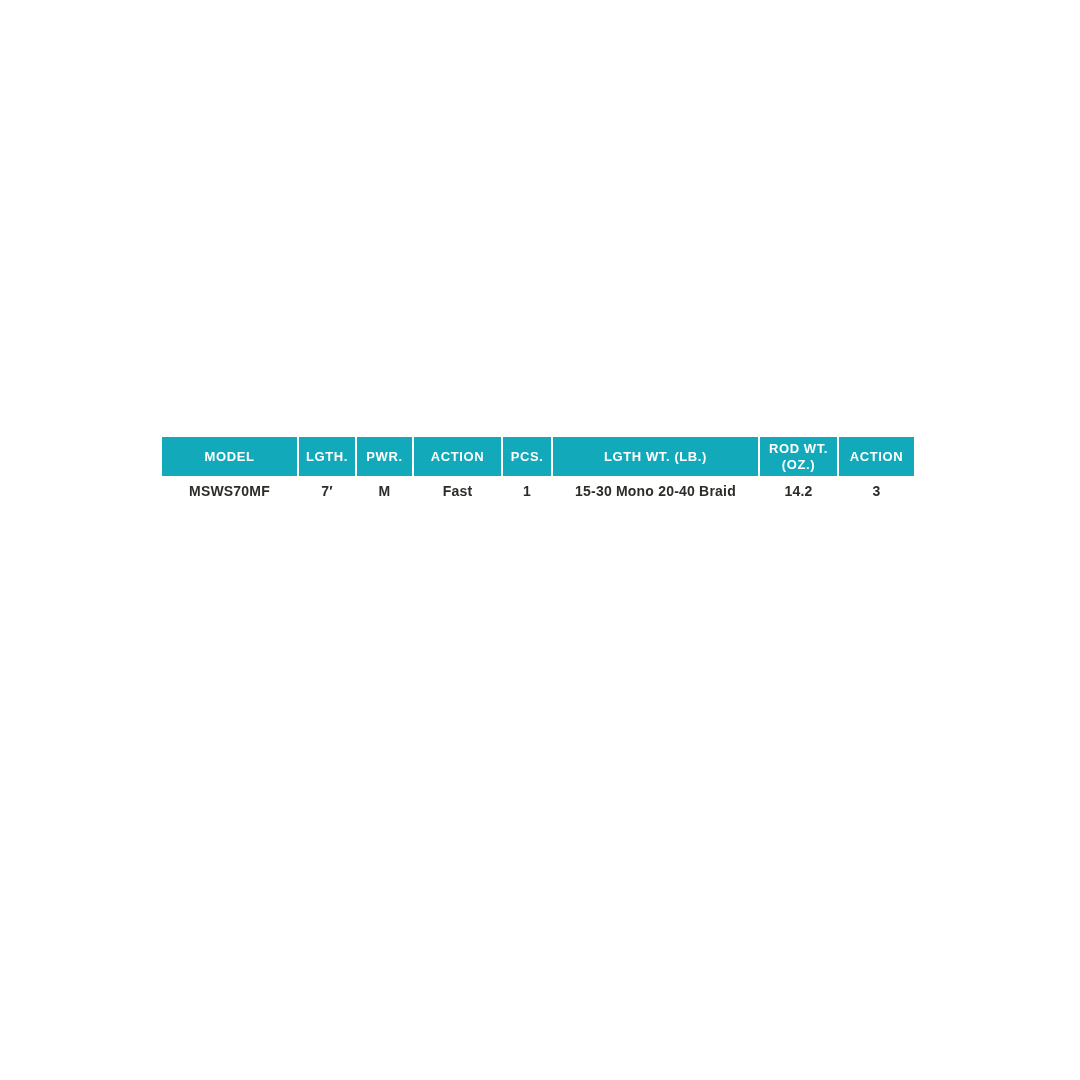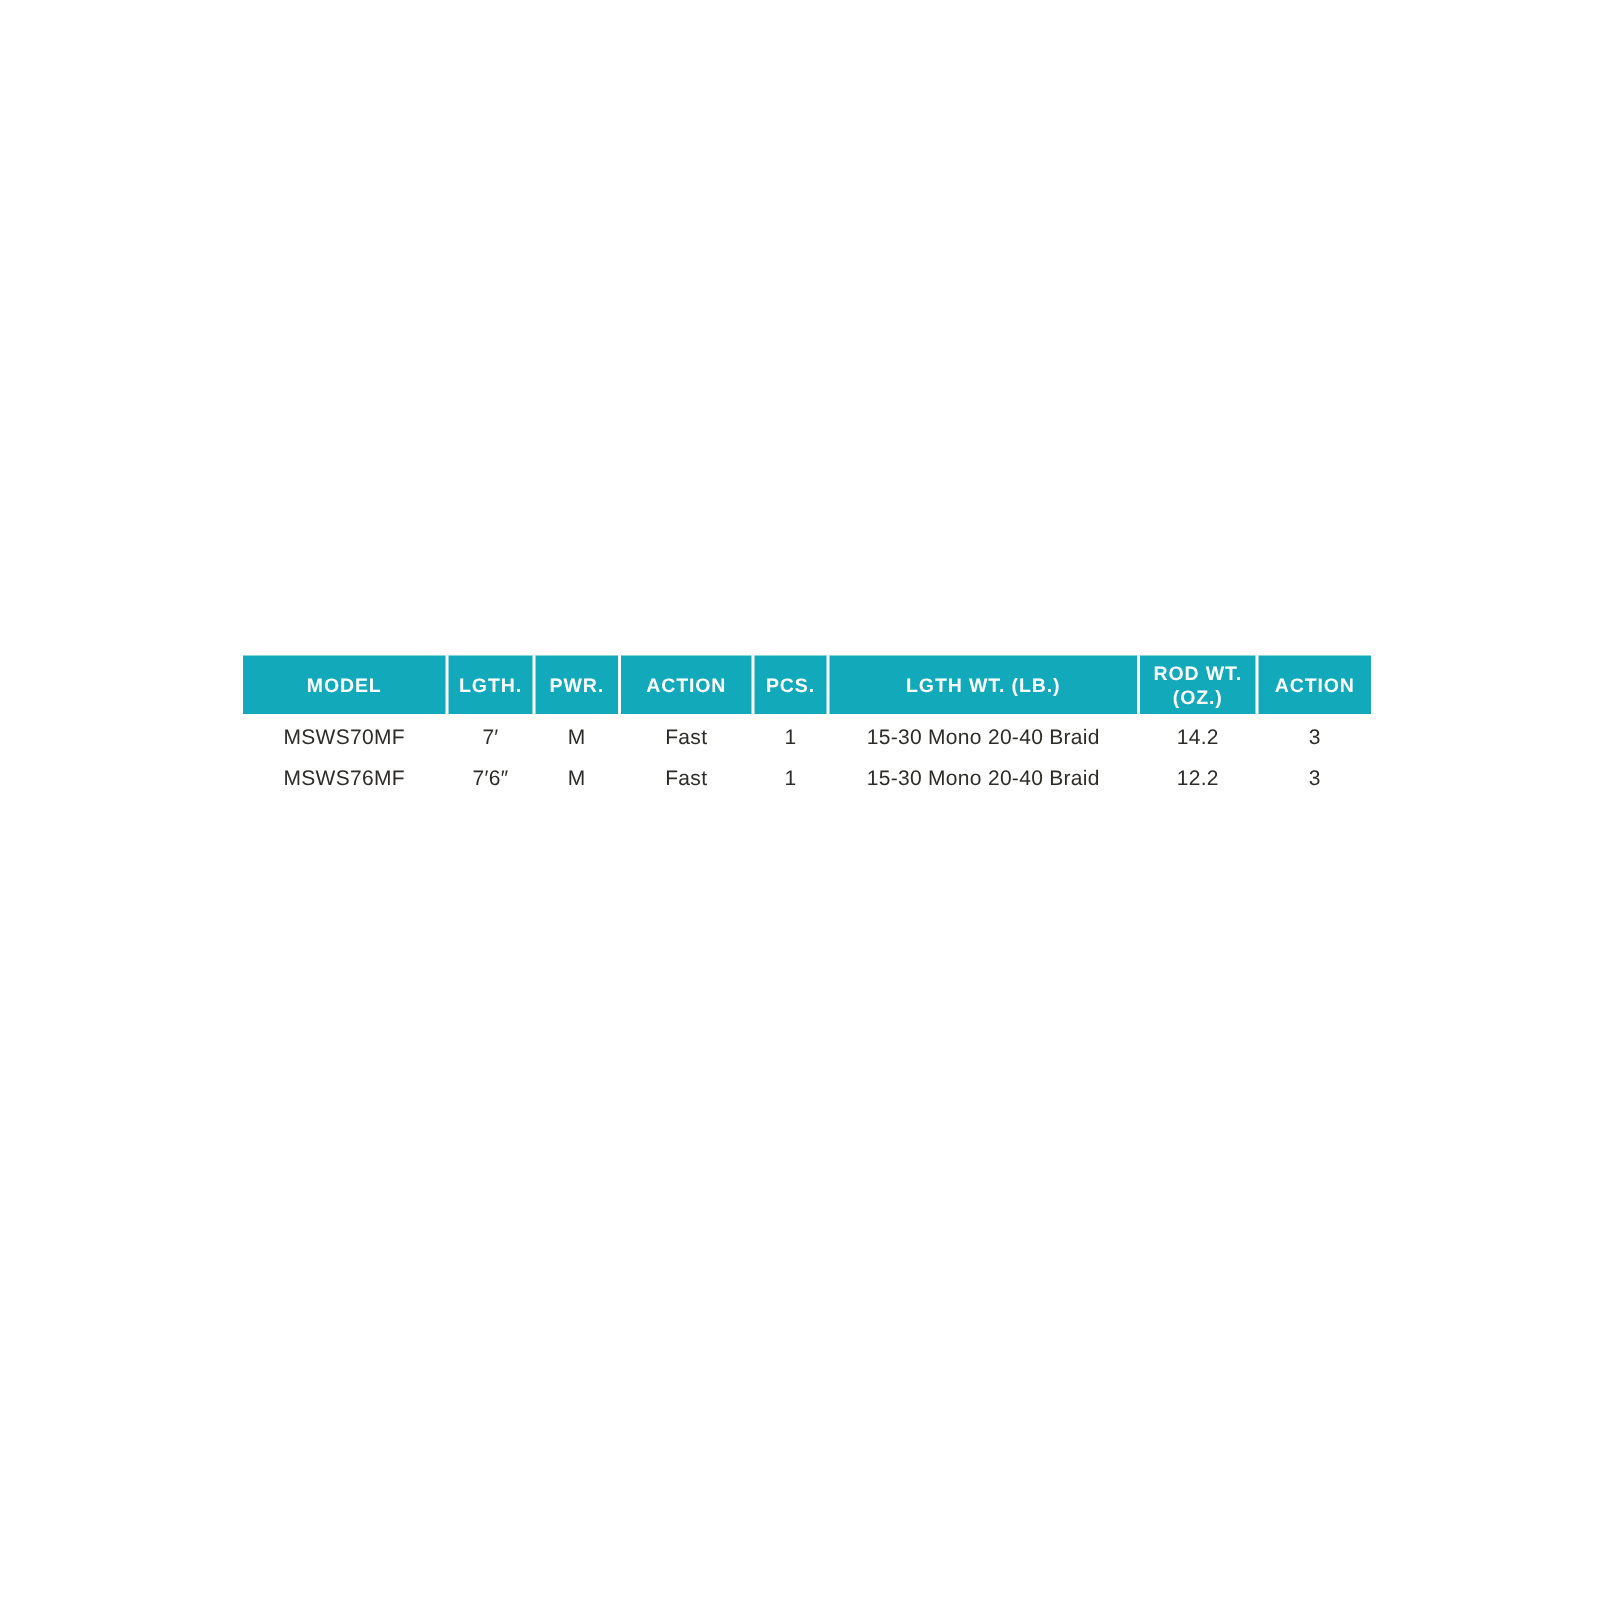--- a/index.html
+++ b/index.html
@@ -35,21 +35,21 @@
     text-align: center;
     vertical-align: middle;
     height: 39px;
     line-height: 1.2;
     padding: 0 2px;
   }
   table.spec-table td {
     background: #ffffff;
     color: var(--text, #2d2c28);
     font-size: 14px;
-    font-weight: 400;
+    font-weight: 700;
     letter-spacing: 0.2px;
     text-align: center;
     vertical-align: middle;
     height: 25px;
     padding: 0 2px;
     white-space: nowrap;
   }
   table.spec-table tr.alt td {
     background: var(--row-alt-bg, #d9d4af);
   }
@@ -85,25 +85,15 @@
         <tr>
           <td>MSWS70MF</td>
           <td>7′</td>
           <td>M</td>
           <td>Fast</td>
           <td>1</td>
           <td>15-30 Mono 20-40 Braid</td>
           <td>14.2</td>
           <td>3</td>
         </tr>
-        <tr>
-          <td>MSWS76MF</td>
-          <td>7′6″</td>
-          <td>M</td>
-          <td>Fast</td>
-          <td>1</td>
-          <td>15-30 Mono 20-40 Braid</td>
-          <td>12.2</td>
-          <td>3</td>
-        </tr>
       </tbody>
   </table>
 </div>
 
 </body></html>

